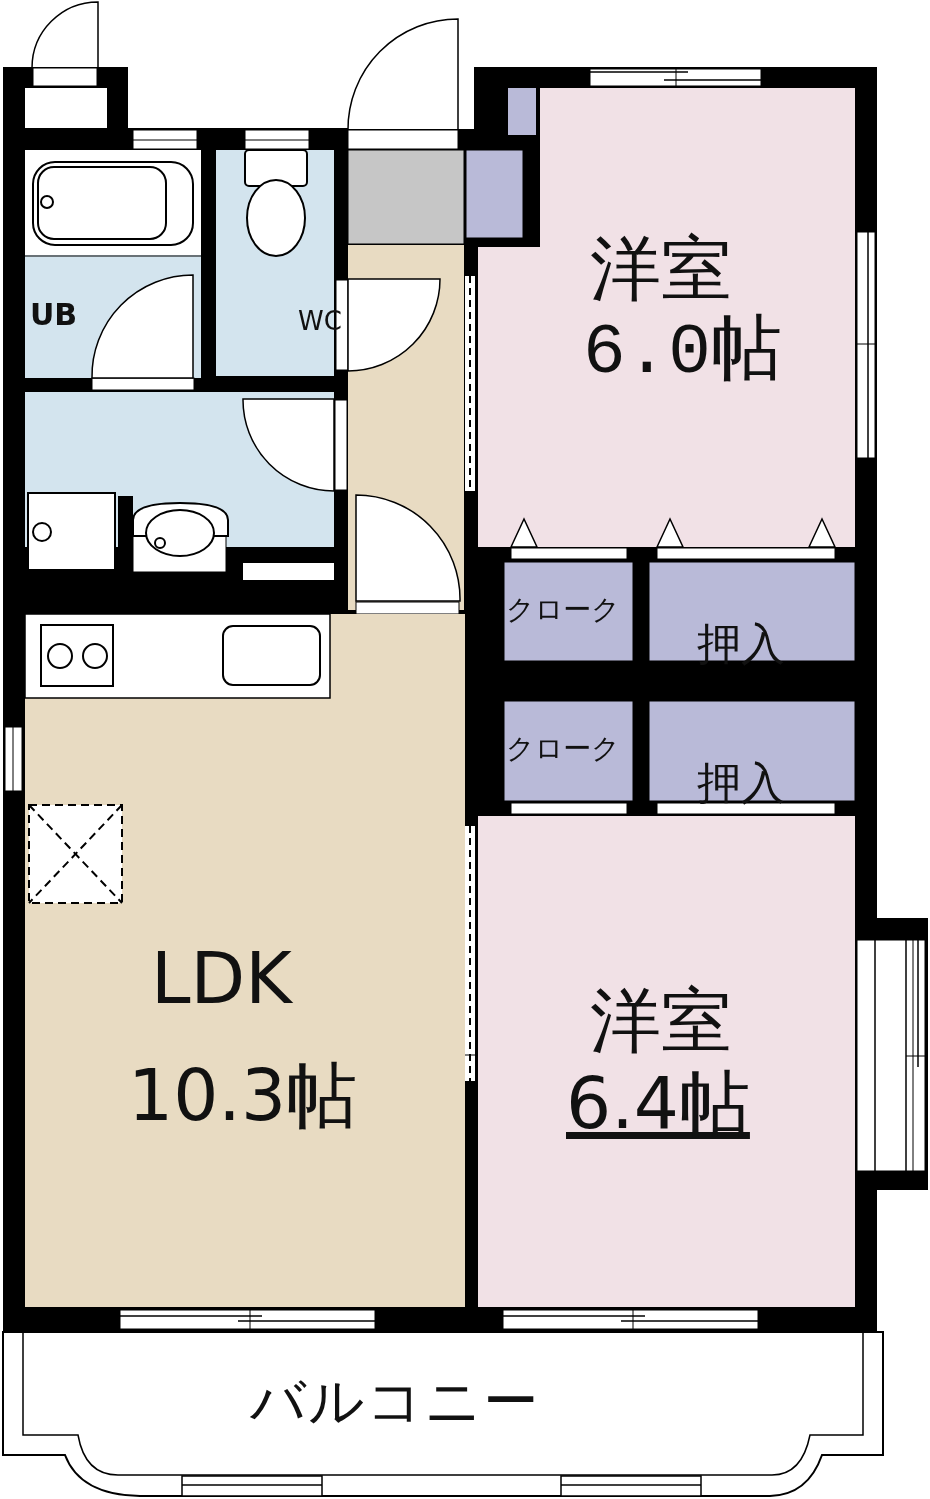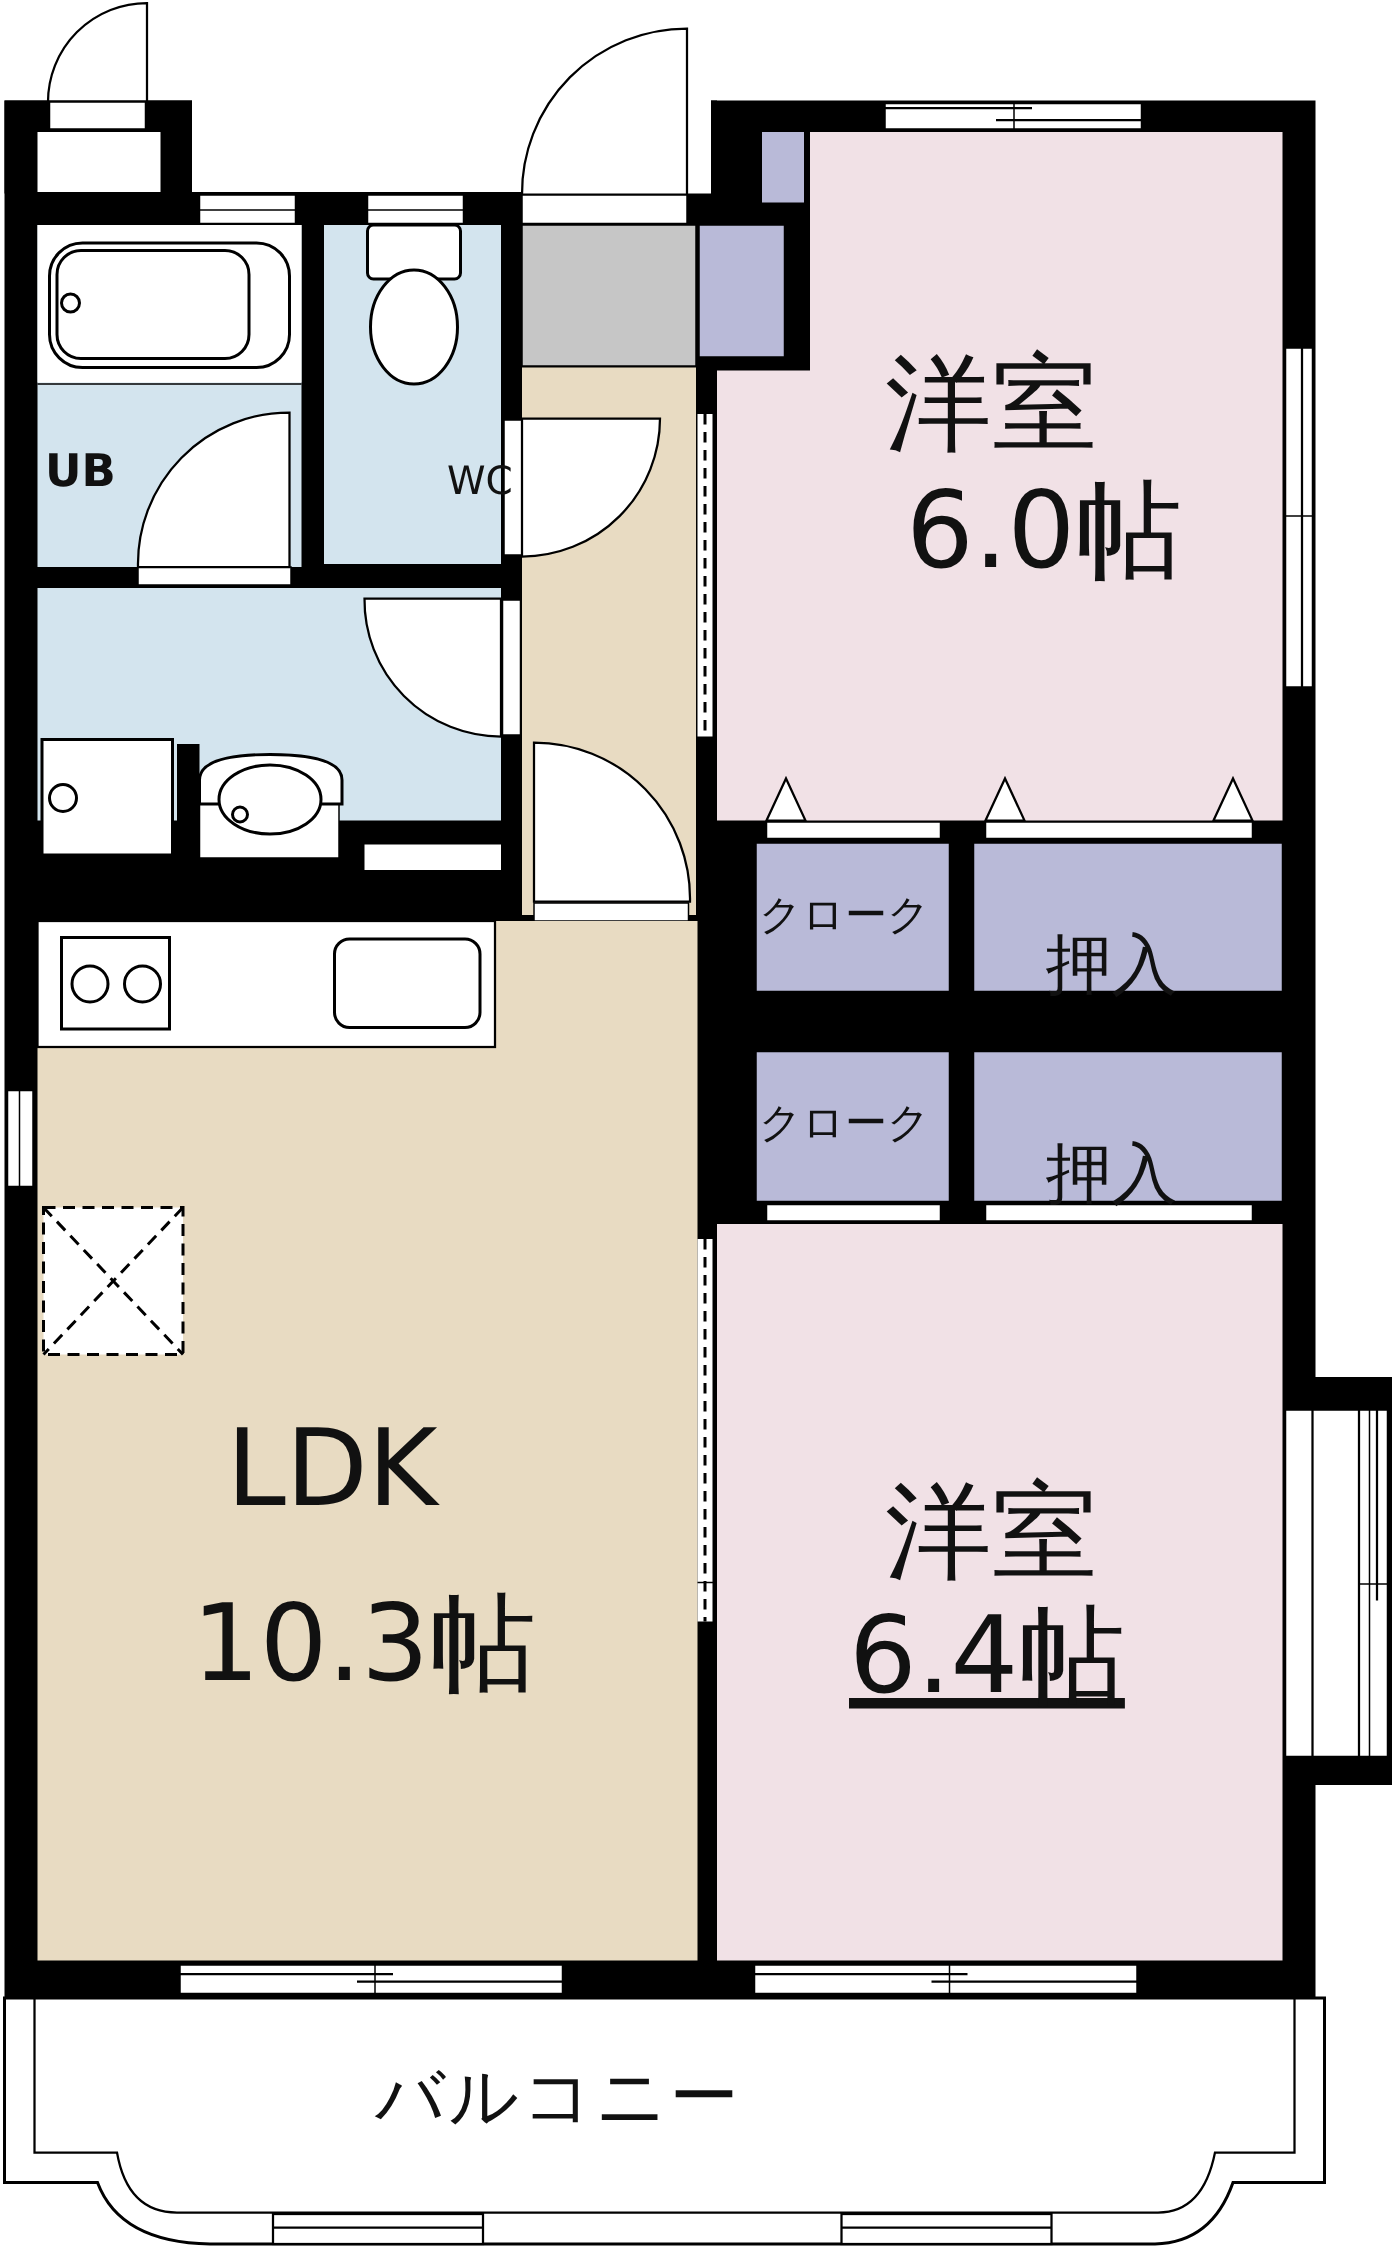--- a/index.html
+++ b/index.html
@@ -4,21 +4,21 @@
   <style>
     html, body { margin: 0; padding: 0; background: #ffffff; }
     body { width: 930px; height: 1499px; position: relative; overflow: hidden; }
     #plan { position: absolute; left: 0; top: 0; width: 930px; height: 1499px; }
     .lbl { position: absolute; font-family: "DejaVu Sans", "Liberation Sans", sans-serif; color: #111; text-align: center; line-height: 1.0; white-space: nowrap; }
     .room-big { font-size: 71px; }
     .room-mid { font-size: 44px; }
     .room-sm  { font-size: 26px; }
     .room-xs  { font-size: 30px; }
     .closet   { font-size: 44px; margin-top: 32px; }
-    .balcony  { font-size: 46px; letter-spacing: 2px; text-align: center; }
+    .balcony  { font-size: 55px; letter-spacing: 2px; text-align: center; }
   </style>
 </head>
 <body>
 
 <svg id="plan" viewBox="0 0 930 1499" xmlns="http://www.w3.org/2000/svg">
 
   <g fill="#000">
 
     <rect x="3" y="67" width="475" height="1265"></rect>
 
@@ -169,21 +169,21 @@
   <rect x="182" y="1476" width="140" height="20" fill="#fff" stroke="#000" stroke-width="1.5"></rect>
   <line x1="182" y1="1485" x2="322" y2="1485" stroke="#000" stroke-width="1.5"></line>
   <rect x="561" y="1476" width="140" height="20" fill="#fff" stroke="#000" stroke-width="1.5"></rect>
   <line x1="561" y1="1485" x2="701" y2="1485" stroke="#000" stroke-width="1.5"></line>
 </svg>
 
 <div class="lbl room-xs" style="left:30px; top:300px;font-weight:bold;">UB</div>
 <div class="lbl room-sm" style="left:256px; top:308px;margin-left:42px;">WC</div>
 
 <div class="lbl room-big" style="left:590px; top:233px;">洋室</div>
-<div class="lbl room-big" style="left:604px; top:318px;">6.0帖</div>
+<div class="lbl room-big" style="left:583px; top:318px;font-family:Liberation Mono, monospace;">6.0帖</div>
 
 <div class="lbl room-mid" style="left:506px; top:596px; font-size:28px;">クローク</div>
 <div class="lbl closet" style="left:697px; top:590px;">押入</div>
 <div class="lbl room-mid" style="left:506px; top:735px; font-size:28px;">クローク</div>
 <div class="lbl closet" style="left:697px; top:729px;">押入</div>
 
 <div class="lbl room-big" style="left:151px; top:943px;">LDK</div>
 <div class="lbl room-big" style="left:128px; top:1060px;">10.3帖</div>
 
 <div class="lbl room-big" style="left:590px; top:985px;">洋室</div>

